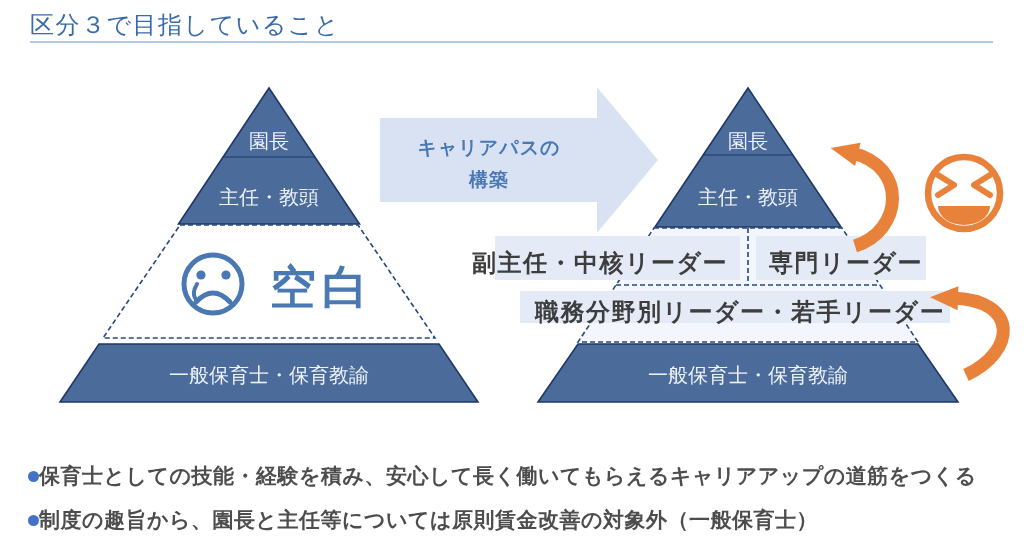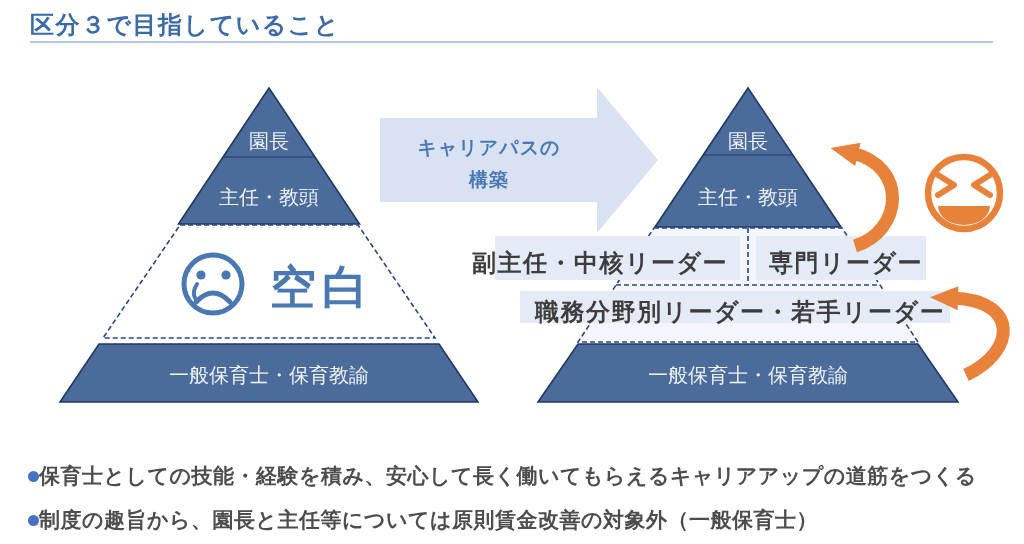--- a/index.html
+++ b/index.html
@@ -3,21 +3,21 @@
 <meta charset="utf-8">
 <style>
   html,body { margin:0; padding:0; }
   body {
     width:1024px; height:544px; position:relative; overflow:hidden;
     background:#ffffff;
     font-family:"Liberation Sans", sans-serif;
   }
   .page-title {
     position:absolute; left:30px; top:9px;
-    font-size:24px; font-weight:bold; color:#3a6ba8; letter-spacing:1.5px;
+    font-size:24px; font-weight:normal; color:#3a6ba8; letter-spacing:1.5px;
   }
   .title-underline {
     position:absolute; left:30px; top:41px; width:963px; height:2px;
     background:#b3c9e6;
   }
   #diagram { position:absolute; left:0; top:0; }
   .bullet-row { position:absolute; left:28px; display:flex; align-items:center; gap:0; }
   .bullet-dot { width:11px; height:11px; border-radius:50%; background:#4472c4; flex:none; }
   .bullet-text { font-size:21px; font-weight:bold; color:#4d4d4d; letter-spacing:0.5px; white-space:nowrap; }
   #bullet-1 { top:462px; }

